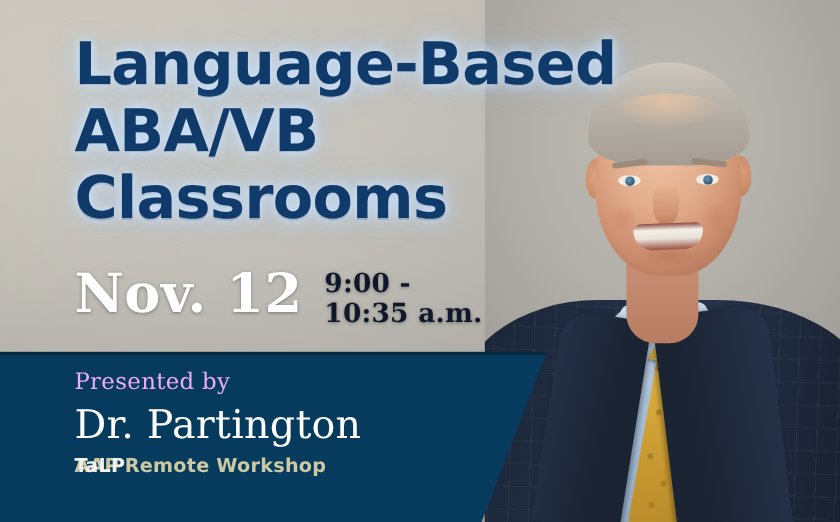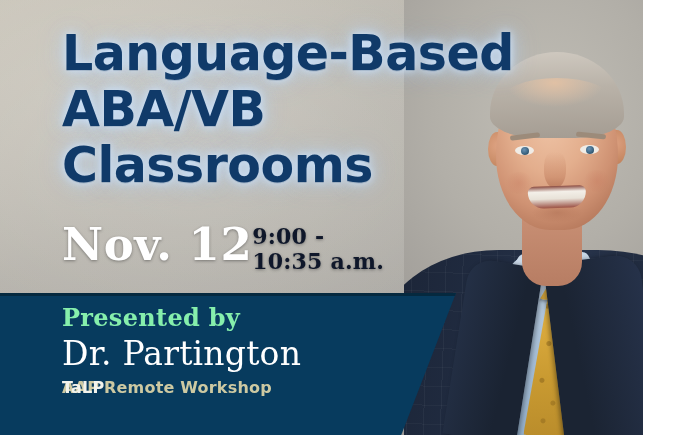--- a/index.html
+++ b/index.html
@@ -2,21 +2,21 @@
 <html><head>
 <meta charset="utf-8">
 <style>
   html, body {
     margin: 0;
     padding: 0;
     background: #ffffff;
   }
   #poster {
     position: relative;
-    width: 643px;
+    width: 700px;
     height: 435px;
     overflow: hidden;
     font-family: "Liberation Sans", sans-serif;
     background: #b2afa9;
   }
 
   
   .bg-base {
     position: absolute;
     inset: 0;
@@ -298,20 +298,21 @@
     white-space: nowrap;
   }
 
   
   .date-row {
     position: absolute;
     left: 62px;
     top: 218px;
     display: flex;
     align-items: flex-start;
+    gap: 18px;
     justify-content: center;
   }
   .date-big {
     font-family: "DejaVu Serif", serif;
     font-weight: 700;
     font-size: 45px;
     line-height: 54px;
     color: #ffffff;
     letter-spacing: 0.5px;
     text-shadow: 0 1px 3px rgba(40,40,40,0.45);
@@ -349,24 +350,24 @@
     background: #05293f;
   }
   .panel-inner {
     position: absolute;
     left: 62px;
     top: 12px;
     width: 360px;
   }
   .presented {
     font-family: "DejaVu Serif", serif;
-    font-weight: 700;
-    font-size: 24px;
+    font-weight: 400;
+    font-size: 19px;
     line-height: 26px;
-    color: #86efac;
+    color: #f0abfc;
     letter-spacing: 0.3px;
   }
   .speaker {
     margin-top: 4px;
     font-family: "DejaVu Serif", serif;
     font-weight: 400;
     font-size: 33px;
     line-height: 38px;
     color: #ffffff;
     letter-spacing: 0.2px;

